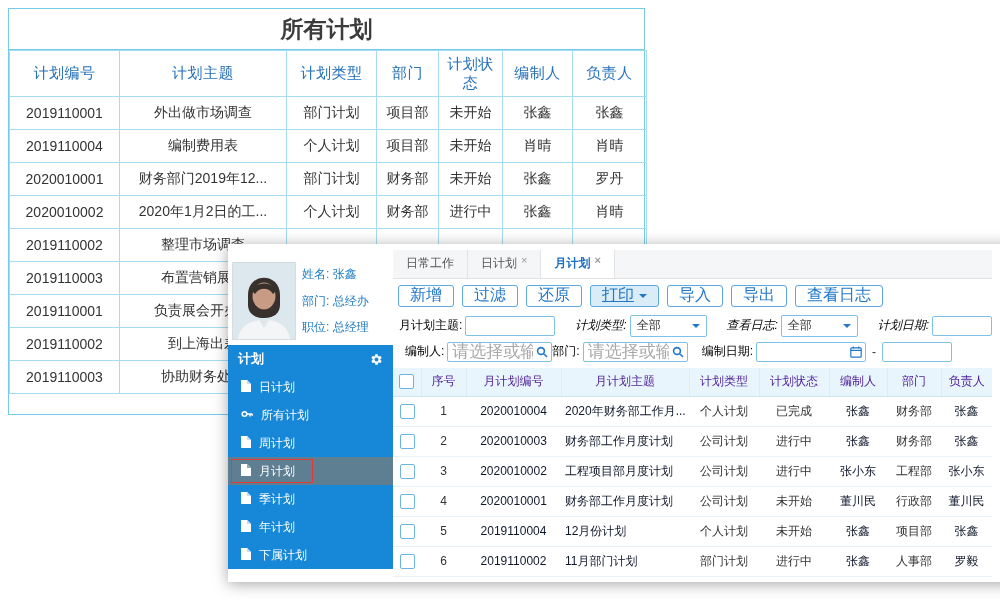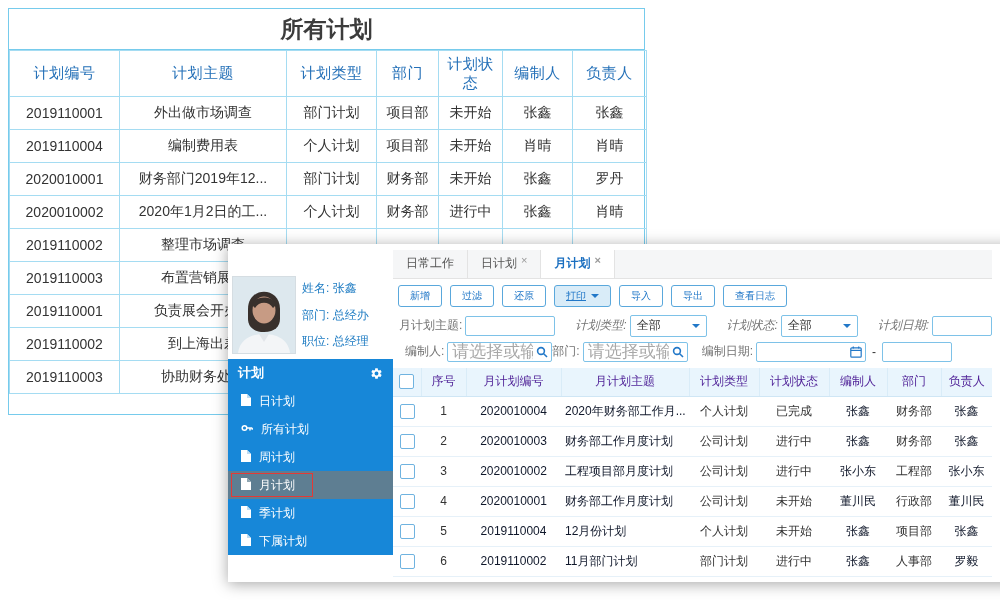--- a/index.html
+++ b/index.html
@@ -40,27 +40,27 @@
   
   .fg-main{width:599px;display:flex;flex-direction:column;overflow:hidden;}
   .tabs{height:28px;background:#f5f6f7;border-bottom:1px solid #e3e3e3;display:flex;flex-shrink:0;}
   .tab{display:flex;align-items:center;padding:0 13px;font-size:12px;color:#555;
        border-right:1px solid #e3e3e3;cursor:pointer;}
   .tab.active{background:#fff;color:#1b6fc0;font-weight:bold;}
   .tab-x{font-size:11px;color:#999;margin-left:4px;position:relative;top:-4px;cursor:pointer;}
 
   .toolbar{display:flex;align-items:center;gap:8px;padding:6px 0 6px 5px;flex-shrink:0;}
   .btn{display:inline-flex;align-items:center;height:22px;padding:0 11px;border:1px solid #5aa8dc;
-       border-radius:3px;background:#fff;color:#2278c8;font-size:10px;cursor:pointer;box-sizing:border-box;white-space:nowrap;}
+       border-radius:3px;background:#fff;color:#2278c8;font-size:16px;cursor:pointer;box-sizing:border-box;white-space:nowrap;}
   .btn.print{background:#d9ecf8;text-decoration:underline;}
   .caret{width:0;height:0;border:4px solid transparent;border-top-color:#2278c8;
          display:inline-block;margin-left:5px;transform:translateY(2px);}
 
   .filter-row{display:flex;align-items:center;height:26px;padding-left:6px;flex-shrink:0;white-space:nowrap;}
-  .f-label{font-size:12px;color:#737373;margin-right:3px;}
+  .f-label{font-size:12px;color:#000000;margin-right:3px;}
   .f-input{height:20px;border:1px solid #7ec2e8;border-radius:2px;font-size:17px;padding:0 4px;
            color:#333;box-sizing:border-box;outline:none;}
   .f-input::placeholder{color:#a8a8a8;}
   .w90{width:90px;} .w105{width:105px;padding-right:18px;}
   .w110{width:110px;padding-right:18px;} .w70{width:70px;} .w60{width:60px;}
   .select{height:22px;width:92px;border:1px solid #7ec2e8;border-radius:2px;background:#fff;
           display:inline-flex;align-items:center;justify-content:space-between;padding:0 6px;
           font-size:12px;color:#333;box-sizing:border-box;cursor:pointer;}
   .input-wrap{position:relative;display:inline-flex;align-items:center;}
   .input-icon{position:absolute;right:4px;display:inline-flex;cursor:pointer;}
@@ -257,20 +257,27 @@
                 <path d="M0 0h6l4 4v8H0z" fill="#fff"></path>
                 <path d="M6 0l4 4H6z" fill="#bfdcf2"></path>
               </svg></span>
           <span>季计划</span>
         </div>
         <div class="menu-item">
           <span><svg width="10" height="12" viewBox="0 0 10 12">
                 <path d="M0 0h6l4 4v8H0z" fill="#fff"></path>
                 <path d="M6 0l4 4H6z" fill="#bfdcf2"></path>
               </svg></span>
+          <span>年计划</span>
+        </div>
+        <div class="menu-item">
+          <span><svg width="10" height="12" viewBox="0 0 10 12">
+                <path d="M0 0h6l4 4v8H0z" fill="#fff"></path>
+                <path d="M6 0l4 4H6z" fill="#bfdcf2"></path>
+              </svg></span>
           <span>下属计划</span>
         </div>
       </div>
     </div>
 
     <div class="fg-main">
 
       <div class="tabs">
         <div class="tab">
           <span>日常工作</span>
@@ -299,21 +306,21 @@
       </div>
 
       <div class="filter-row">
         <span class="f-label">月计划主题:</span>
         <input class="f-input w90" value="" style="">
         <span class="f-label ml20">计划类型:</span>
         <span class="select">
             <span>全部</span>
             <span class="caret"></span>
           </span>
-        <span class="f-label ml20">计划状态:</span>
+        <span class="f-label ml20">查看日志:</span>
         <span class="select">
             <span>全部</span>
             <span class="caret"></span>
           </span>
         <span class="f-label ml20">计划日期:</span>
         <input class="f-input w60" style="">
       </div>
 
       <div class="filter-row" style="padding-left:12px;">
         <span class="f-label">编制人:</span>

